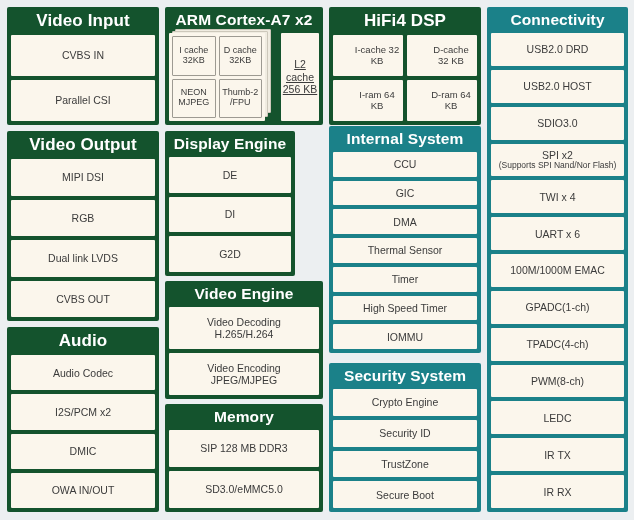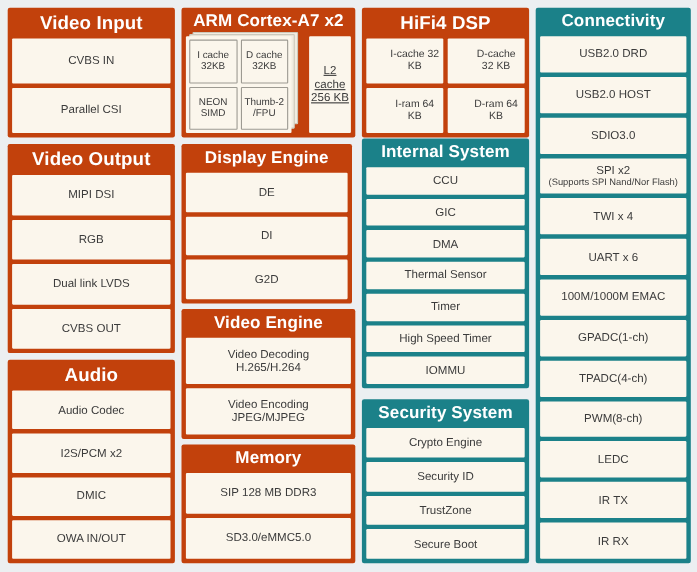--- a/index.html
+++ b/index.html
@@ -24,21 +24,21 @@
   }
 
   
   .group {
     position: absolute;
     border-radius: 2px;
     padding: 4px;
     display: flex;
     flex-direction: column;
   }
-  .group.blue  { background: #c2410c; }
+  .group.blue  { background: #14532d; }
   .group.teal  { background: #1b8189; }
 
   .group-title {
     color: #ffffff;
     font-weight: bold;
     text-align: center;
     letter-spacing: 0.1px;
     flex: none;
   }
 
@@ -168,21 +168,21 @@
           <div class="cell">
             <span><span>I cache</span><br>
             <span>32KB</span></span>
           </div>
           <div class="cell">
             <span><span>D cache</span><br>
             <span>32KB</span></span>
           </div>
           <div class="cell">
             <span><span>NEON</span><br>
-            <span>SIMD</span></span>
+            <span>MJPEG</span></span>
           </div>
           <div class="cell">
             <span><span>Thumb-2</span><br>
             <span>/FPU</span></span>
           </div>
         </div>
       </div>
       <div class="l2">
         <span><span>L2 cache</span><br>
         <span>256 KB</span></span>
@@ -235,21 +235,21 @@
   <div class="group blue" style="left:0px; top:320px; width:152px; height:185px;">
     <div class="group-title t-lg">Audio</div>
     <div class="items">
       <div class="item i-md">Audio Codec</div>
       <div class="item i-md">I2S/PCM x2</div>
       <div class="item i-md">DMIC</div>
       <div class="item i-md">OWA IN/OUT</div>
     </div>
   </div>
 
-  <div class="group blue" style="left:158px; top:124px; width:155px; height:145px;">
+  <div class="group blue" style="left:158px; top:124px; width:130px; height:145px;">
     <div class="group-title t-md">Display Engine</div>
     <div class="items">
       <div class="item i-md">DE</div>
       <div class="item i-md">DI</div>
       <div class="item i-md">G2D</div>
     </div>
   </div>
 
   <div class="group blue" style="left:158px; top:274px; width:158px; height:118px;">
     <div class="group-title t-md">Video Engine</div>

